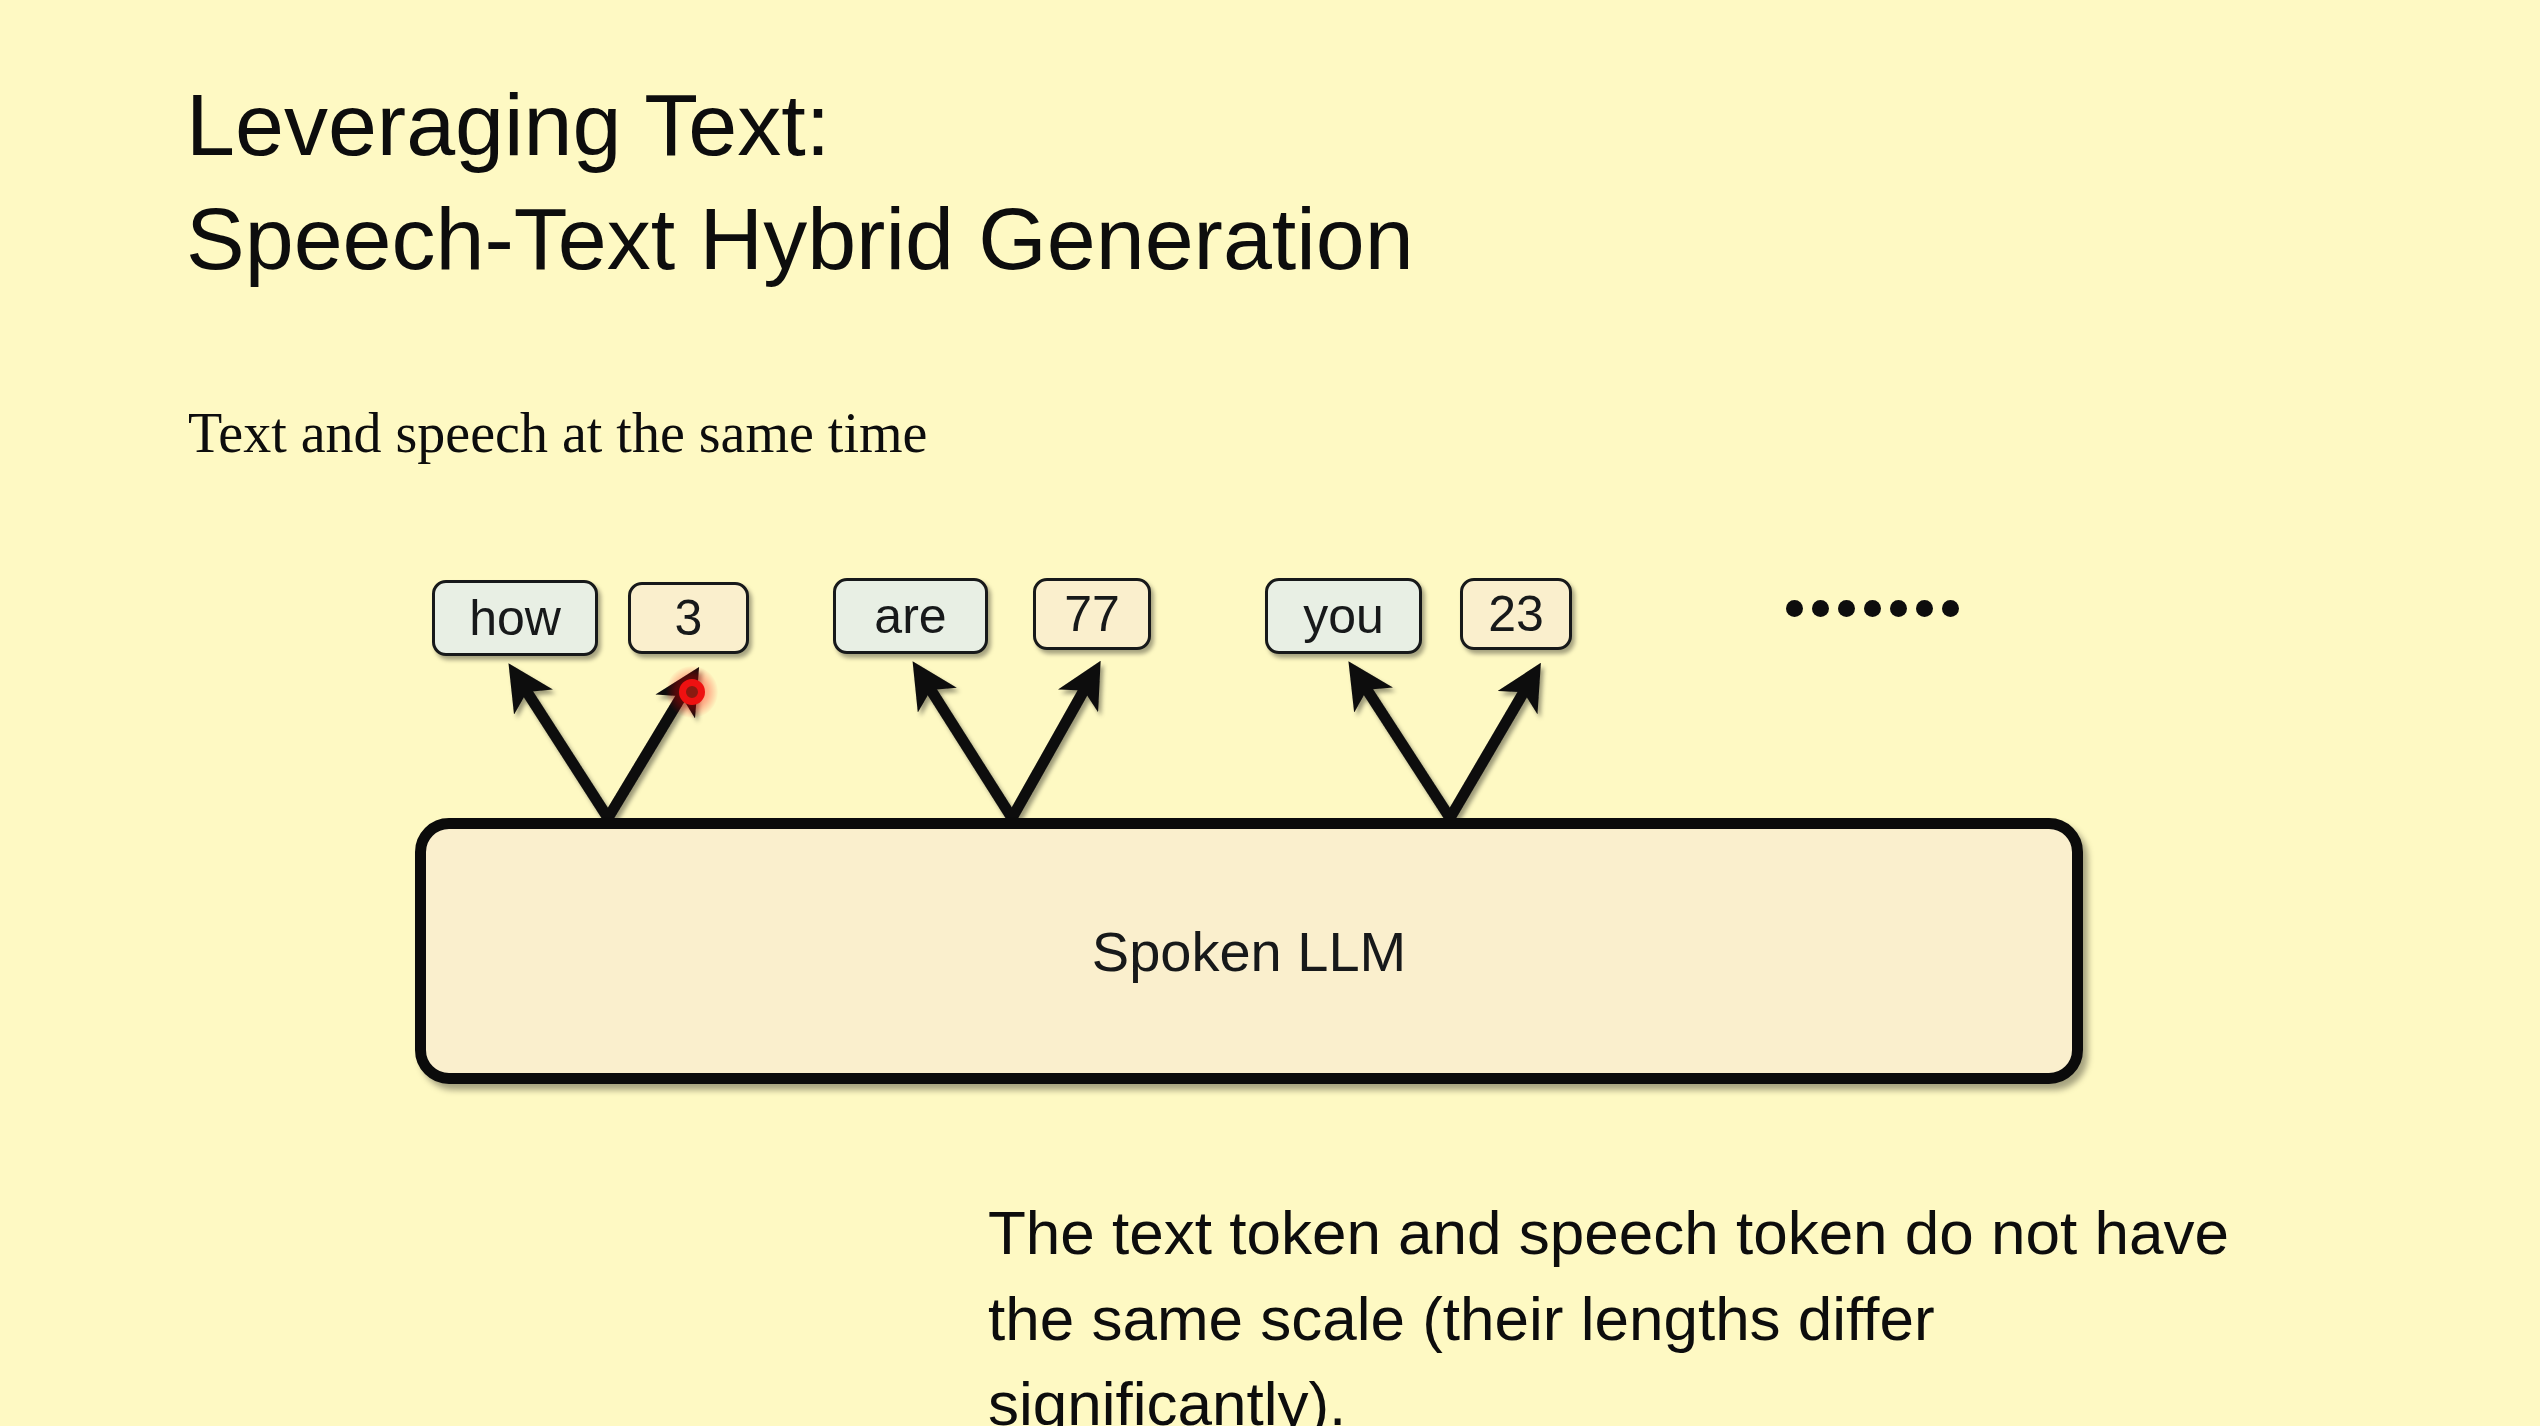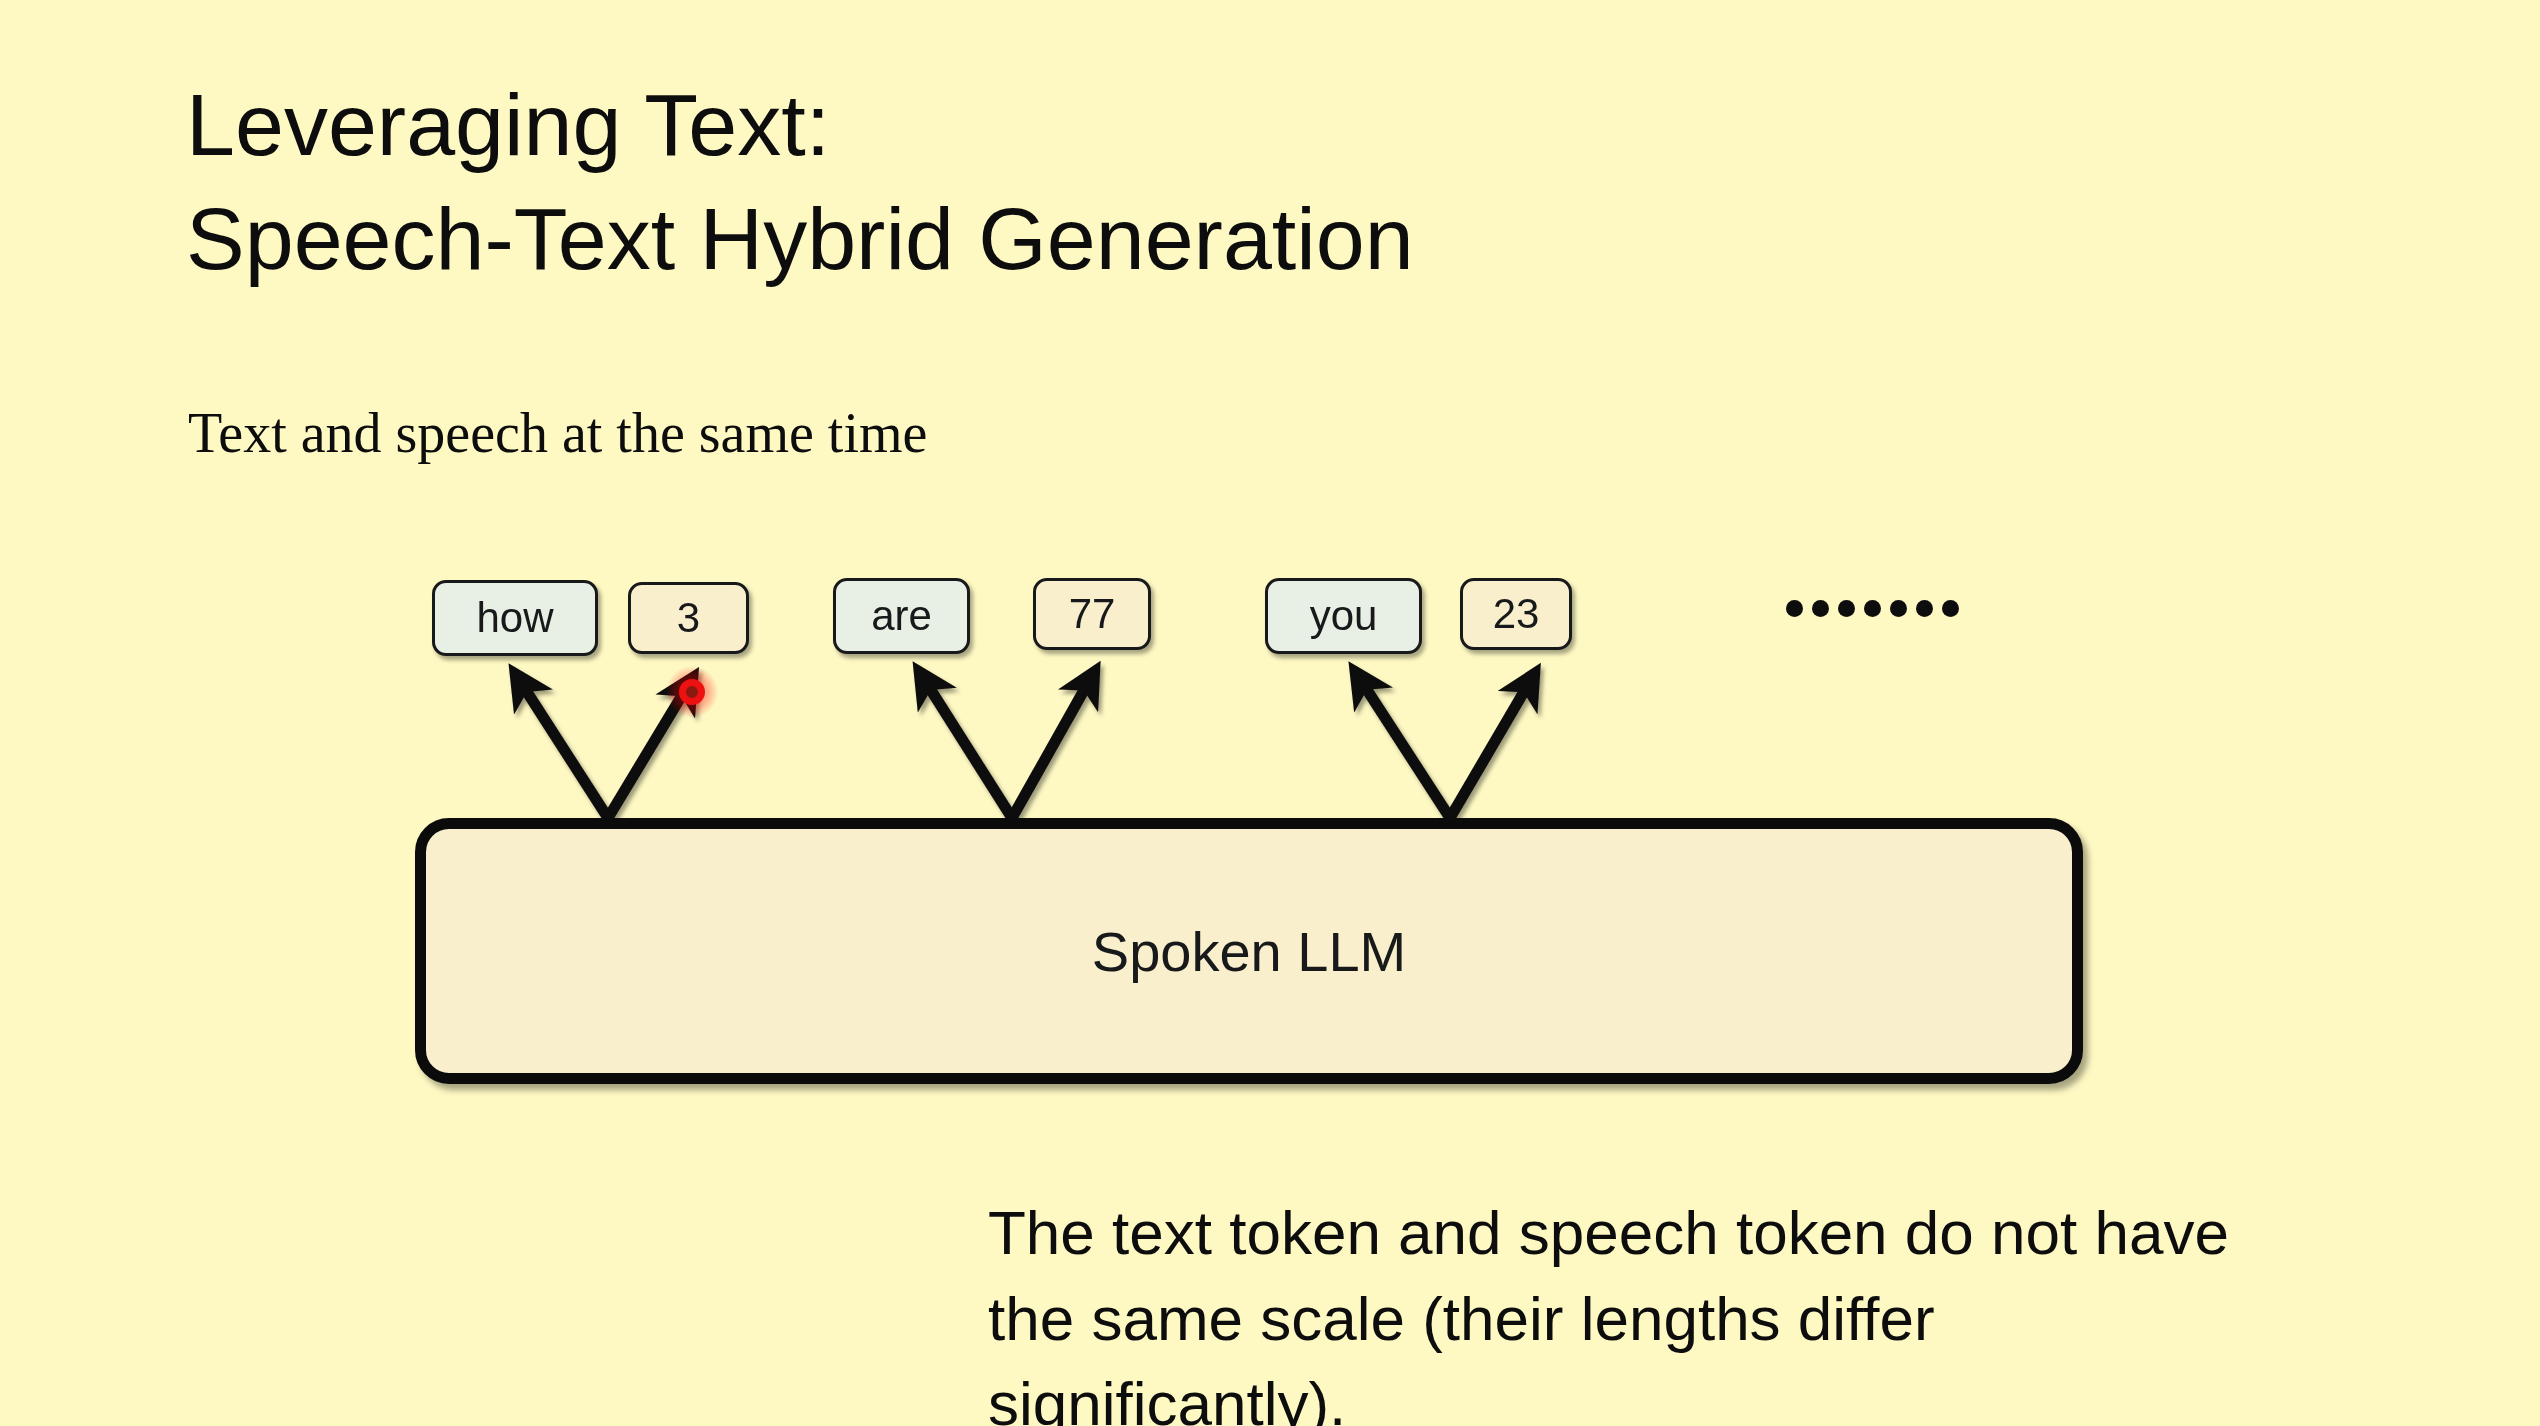--- a/index.html
+++ b/index.html
@@ -66,21 +66,21 @@
 
   
   .token-box {
     position: absolute;
     box-sizing: border-box;
     border: 3px solid #17191a;
     border-radius: 14px;
     display: flex;
     align-items: center;
     justify-content: center;
-    font-size: 42px;
+    font-size: 50px;
     color: #17191a;
     box-shadow: 3px 4px 4px rgba(0,0,0,0.35);
   }
   .token-text {
     background: #e8efe4;
   }
   .token-speech {
     background: #faefcd;
   }
 
@@ -196,21 +196,21 @@
         </g>
     </svg>
 
     <div id="token-row">
         <div class="token-box token-text" style="left: 432px; top: 580px; width: 166px; height: 76px;">
           <span>how</span>
         </div>
         <div class="token-box token-speech" style="left: 628px; top: 582px; width: 121px; height: 72px;">
           <span>3</span>
         </div>
-        <div class="token-box token-text" style="left: 833px; top: 578px; width: 137px; height: 76px; text-align: right;">
+        <div class="token-box token-text" style="left: 833px; top: 578px; width: 155px; height: 76px; text-align: right;">
           <span>are</span>
         </div>
         <div class="token-box token-speech" style="left: 1033px; top: 578px; width: 118px; height: 72px;">
           <span>77</span>
         </div>
         <div class="token-box token-text" style="left: 1265px; top: 578px; width: 157px; height: 76px;">
           <span>you</span>
         </div>
         <div class="token-box token-speech" style="left: 1460px; top: 578px; width: 112px; height: 72px;">
           <span>23</span>

